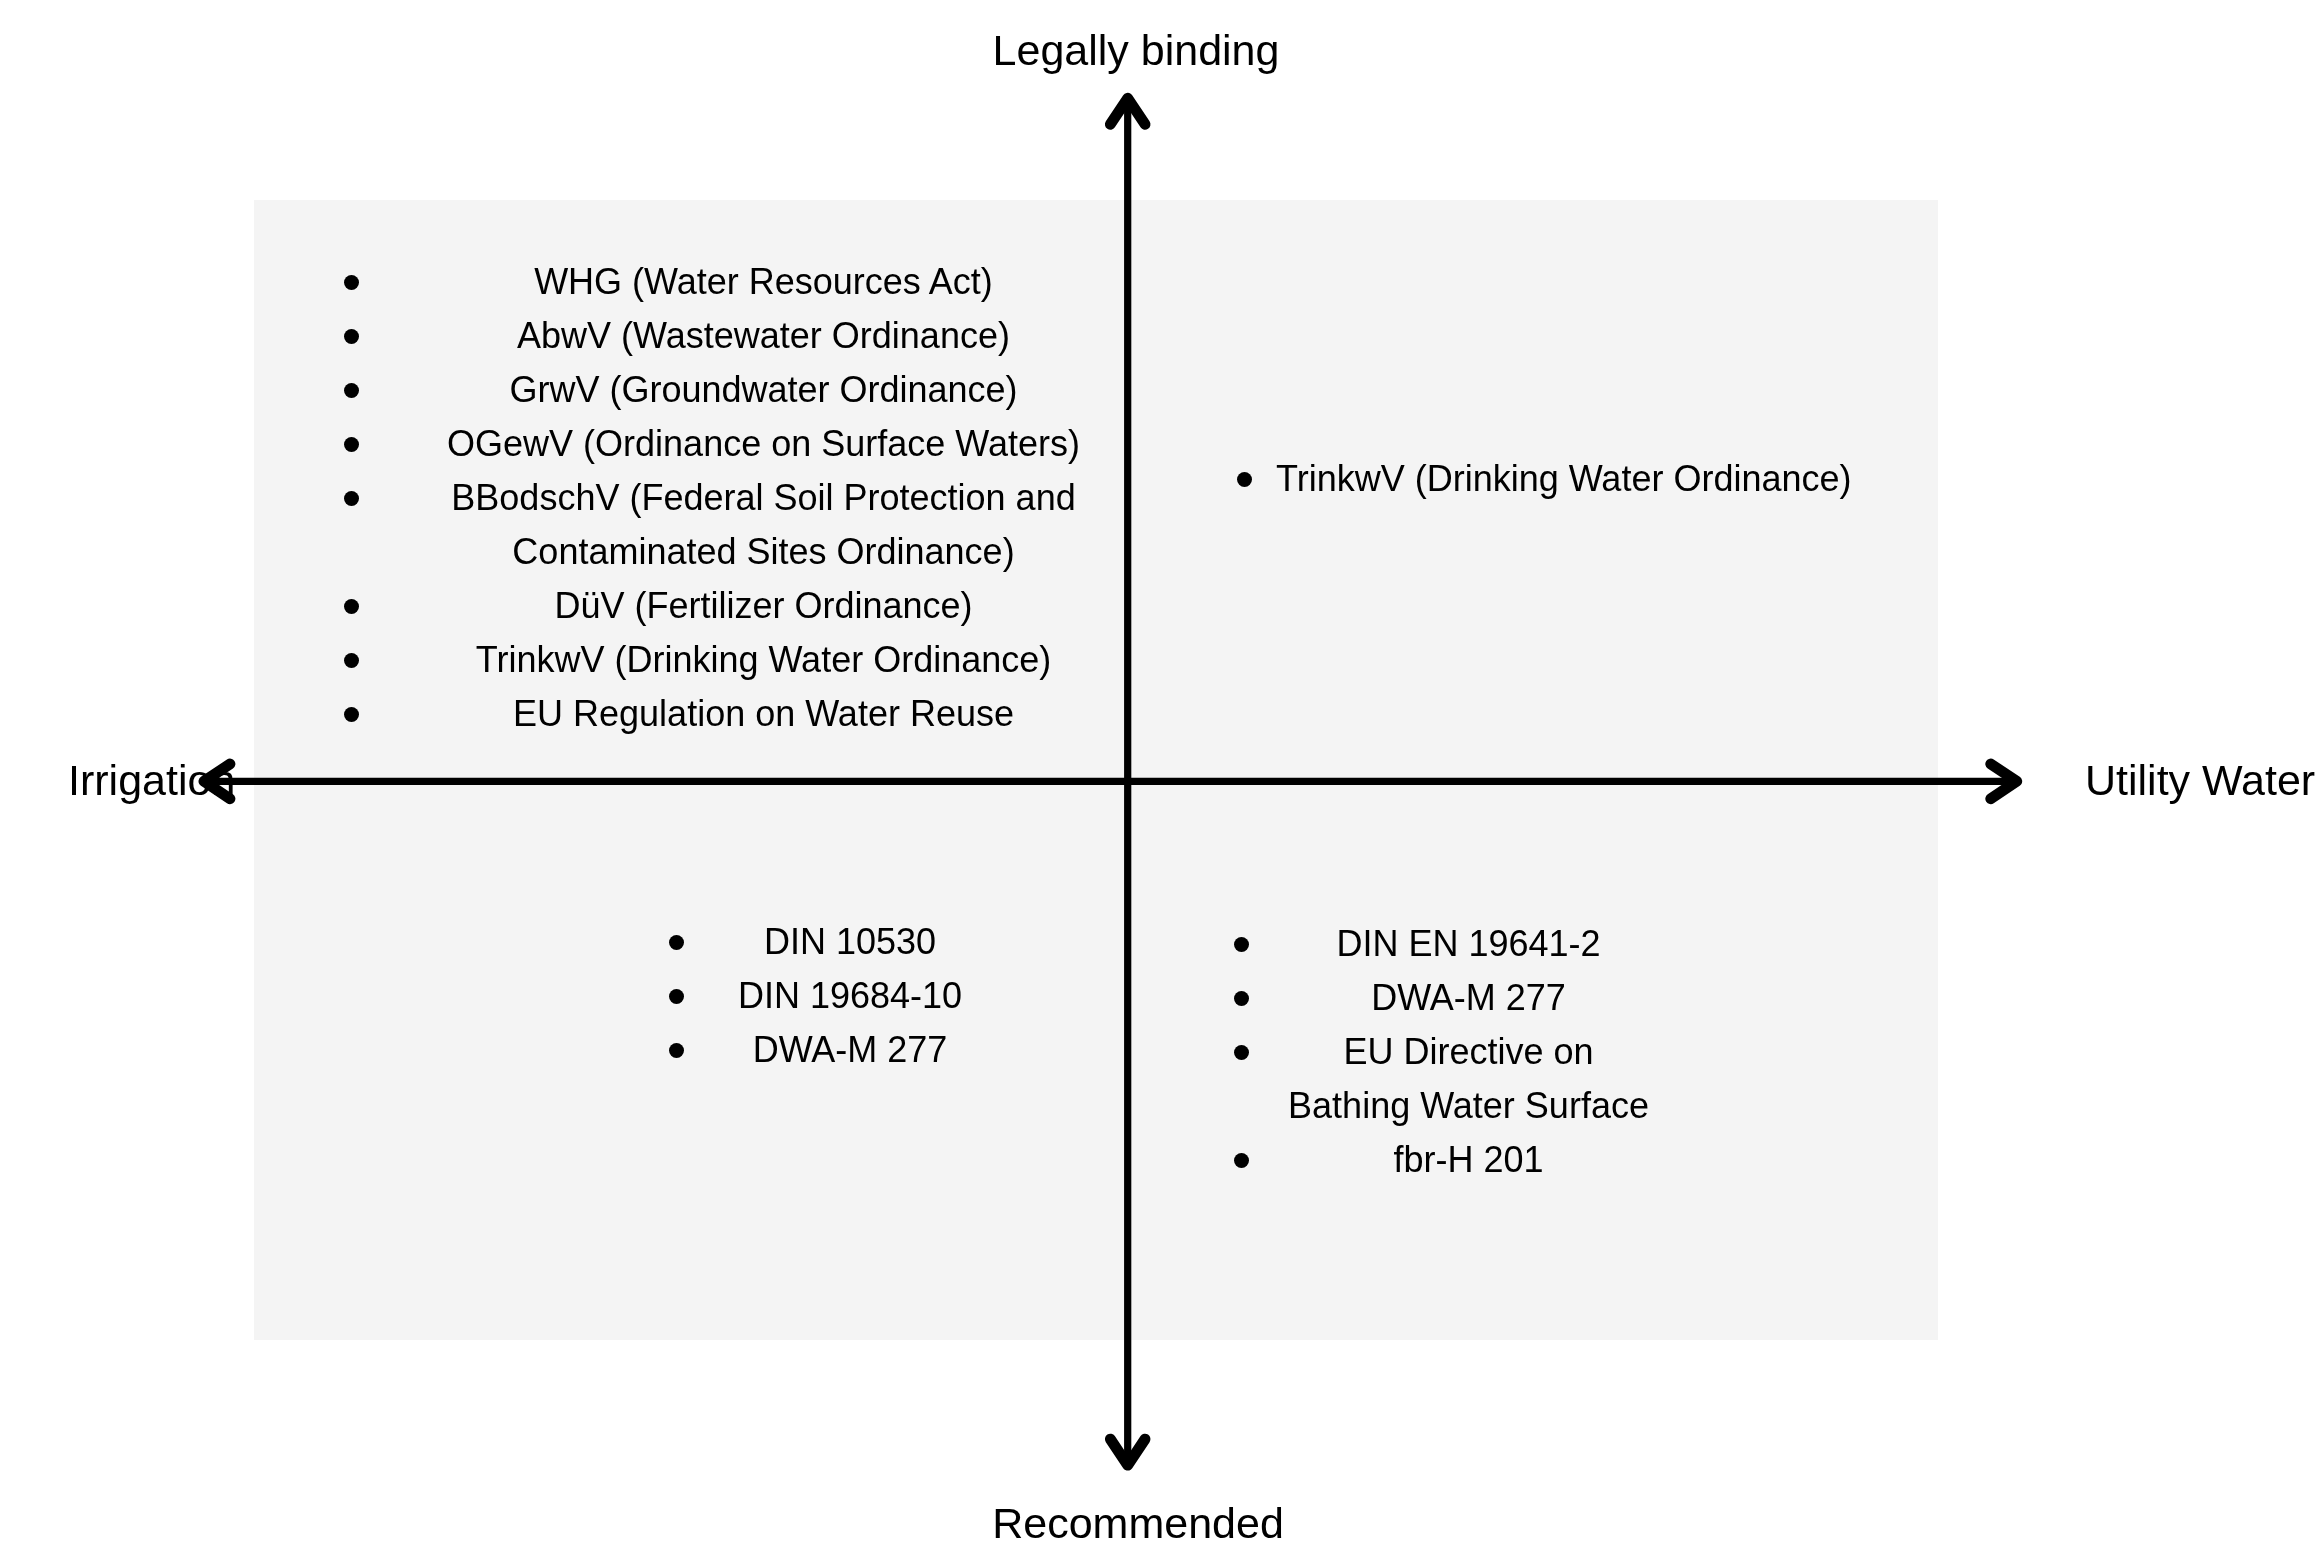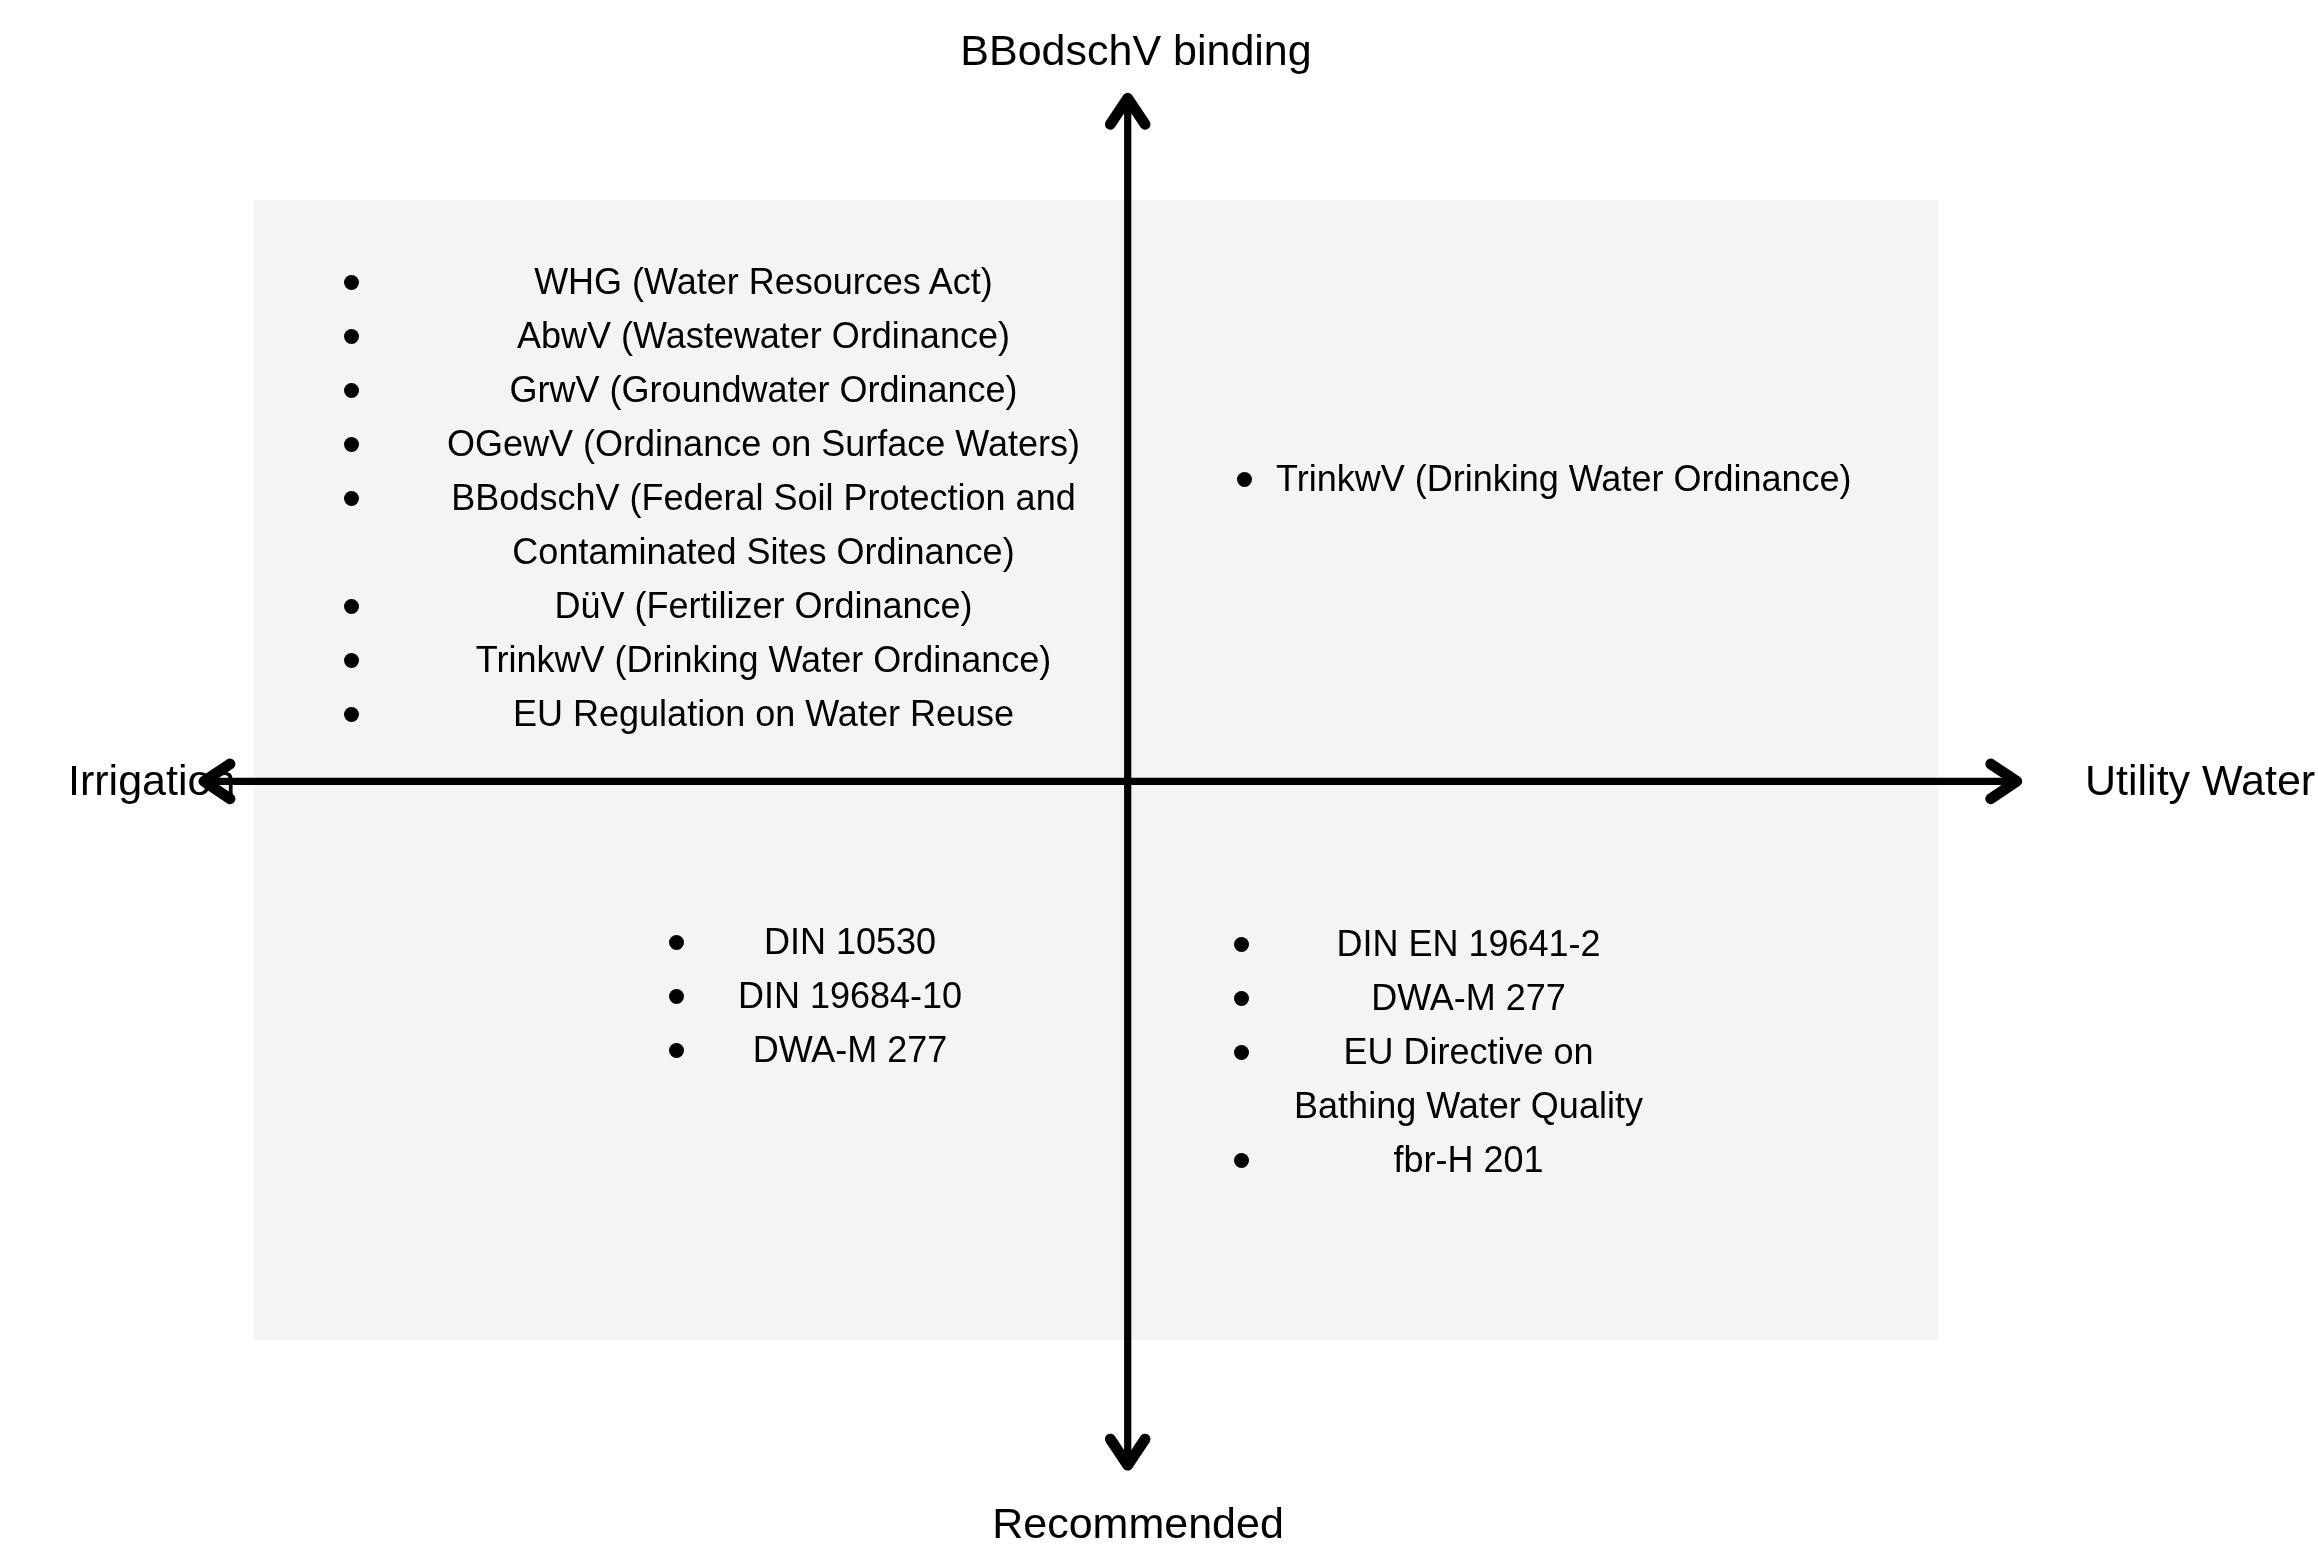--- a/index.html
+++ b/index.html
@@ -58,21 +58,21 @@
 
   <svg class="axes" viewBox="0 0 3208 2161" fill="none" stroke="currentColor" stroke-linecap="round" stroke-linejoin="round">
     <line x1="1560" y1="150" x2="1560" y2="2013" stroke-width="10"></line>
     <line x1="296" y1="1081" x2="2776" y2="1081" stroke-width="10"></line>
     <polyline points="1536,172 1560,136 1584,172" stroke-width="15"></polyline>
     <polyline points="1536,1991 1560,2027 1584,1991" stroke-width="15"></polyline>
     <polyline points="318,1057 282,1081 318,1105" stroke-width="15"></polyline>
     <polyline points="2754,1057 2790,1081 2754,1105" stroke-width="15"></polyline>
   </svg>
 
-  <div class="axis-label centered" style="left:1136px; top:51px;">BBodschV binding</div>
+  <div class="axis-label centered" style="left:1136px; top:51px;">Legally binding</div>
 
   <div class="axis-label centered" style="left:1138px; top:1524px;">Recommended</div>
 
   <div class="axis-label vcentered" style="left:20px; top:781px;">Irrigation</div>
 
   <div class="axis-label vcentered" style="left:2037px; top:781px;">Utility Water</div>
 
   <ul class="qlist tl">
       <li>WHG (Water Resources Act)</li>
       <li>AbwV (Wastewater Ordinance)</li>
@@ -92,18 +92,18 @@
   <ul class="qlist bl">
       <li>DIN 10530</li>
       <li>DIN 19684-10</li>
       <li>DWA-M 277</li>
     </ul>
 
   <ul class="qlist br">
       <li>DIN EN 19641-2</li>
       <li>DWA-M 277</li>
       <li>EU Directive on
-Bathing Water Quality</li>
+Bathing Water Surface</li>
       <li>fbr-H 201</li>
     </ul>
 
 </div>
 
 
 </body></html>

